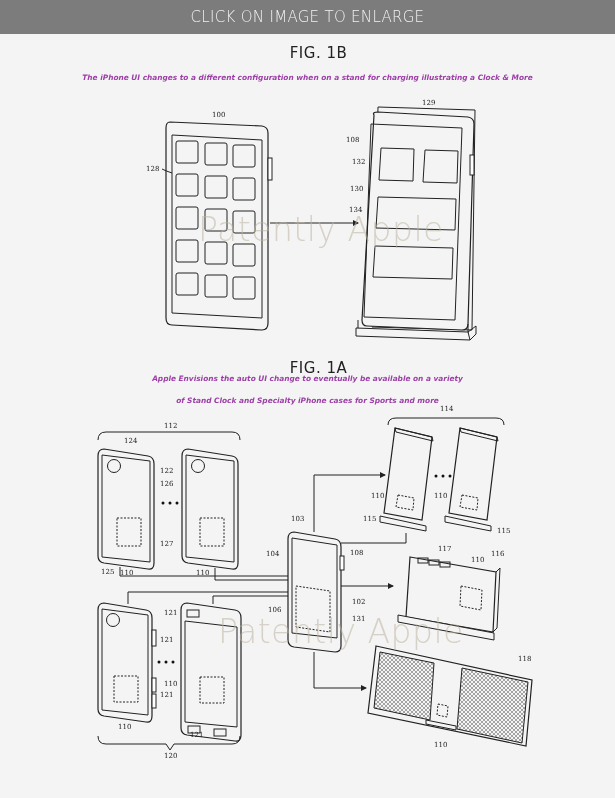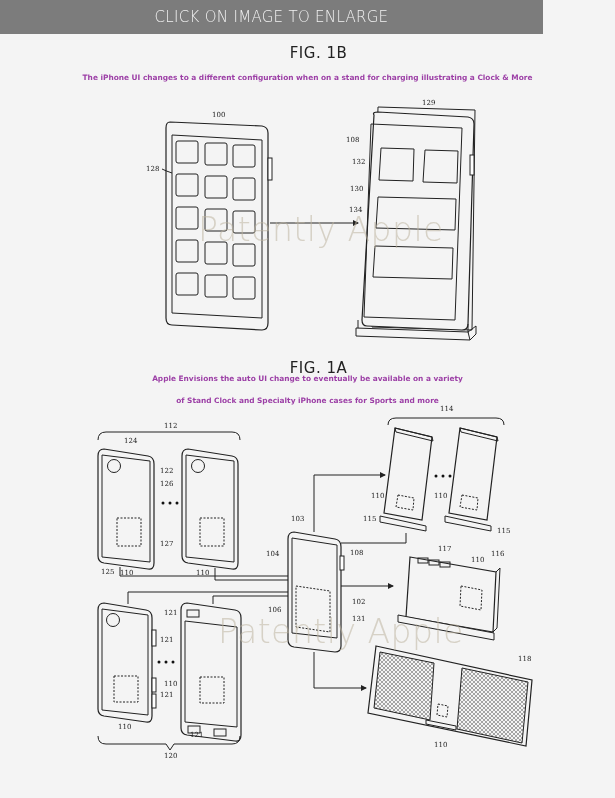--- a/index.html
+++ b/index.html
@@ -3,34 +3,34 @@
 <meta charset="utf-8">
 <style>
   html, body { margin: 0; padding: 0; }
   body {
     width: 615px; height: 798px; overflow: hidden;
     background: #f4f4f4;
     font-family: "DejaVu Sans", sans-serif;
     position: relative;
   }
   .banner {
-    position: absolute; left: 0; top: 0; width: 543px; height: 34px;
+    position: absolute; left: 0; top: 0; width: 615px; height: 34px;
     background: #7c7c7c; color: #f2f2f2;
     display: flex; align-items: center; justify-content: center;
     font-size: 15px; letter-spacing: 0.3px;
     font-family: "DejaVu Sans", sans-serif; font-weight: 300;
     cursor: pointer;
   }
   .fig-title {
     position: absolute; left: 0; width: 615px; text-align: center;
     font-size: 15px; color: #222; letter-spacing: 0.5px; padding-left: 11px;
   }
   .caption {
     position: absolute; left: 0; width: 615px; text-align: center;
-    font-size: 7.4px; font-weight: bold; color: #9c3fa6; line-height: 10px;
+    font-size: 7.4px; font-weight: bold; color: #9c3fa6; line-height: 10px; font-style: italic;
   }
   svg.drawing { position: absolute; left: 0; top: 0; }
   .wm {
     position: absolute; font-family: "DejaVu Sans", sans-serif;
     font-size: 33px; color: rgba(190,180,160,0.55); font-weight: 300;
     letter-spacing: 0.5px; pointer-events: none; text-align: center;
   }
 </style>
 </head>
 <body>

